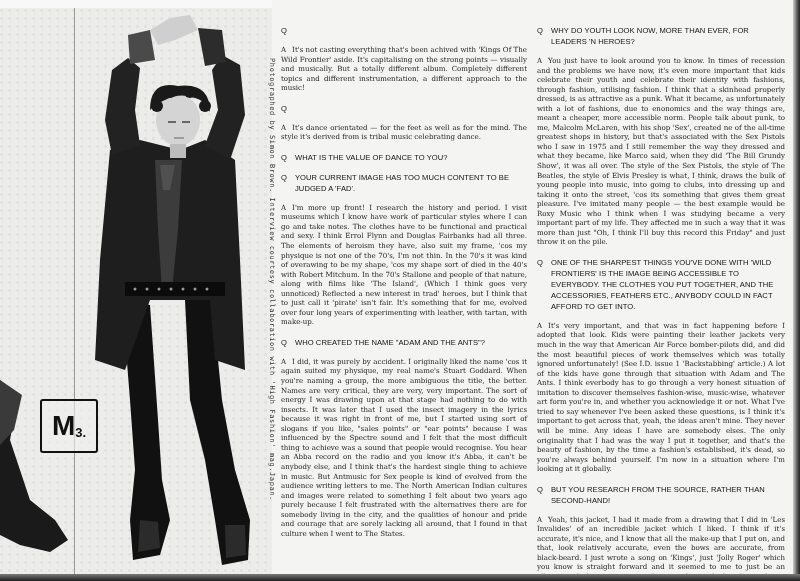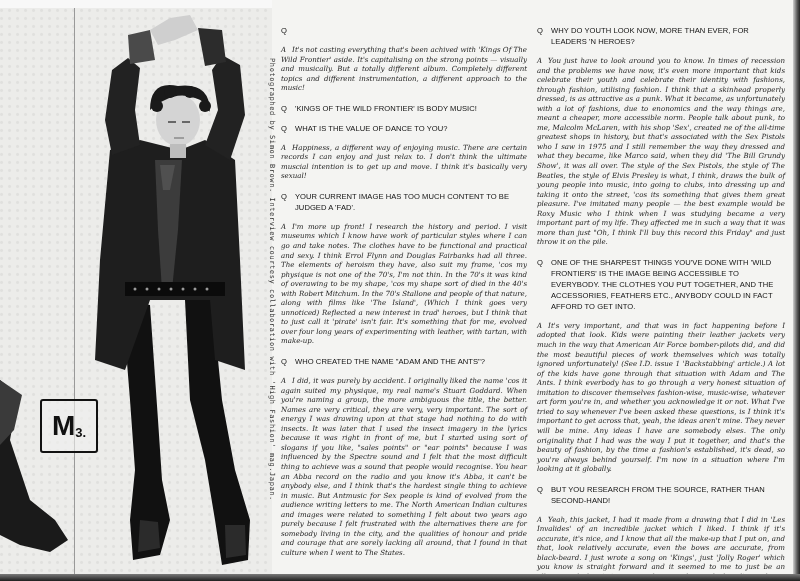--- a/index.html
+++ b/index.html
@@ -59,21 +59,21 @@
     }
     .col-left { left: 281px; }
     .col-right { left: 537px; width: 248px; }
     .q {
       font-family: "Liberation Sans", sans-serif; font-size: 7.6px; font-weight: normal;
       text-transform: uppercase; letter-spacing: 0.05px; line-height: 11px;
       margin: 0 0 9px 0; display: flex; color: #111;
     }
     .q .qlabel { width: 14px; flex: none; }
     .a {
-      font-family: "DejaVu Serif", serif; font-style: italic; font-size: 7.05px;
+      font-family: "DejaVu Serif", serif; font-size: 7.05px;
       line-height: 9.55px; text-align: justify; margin: 0 0 10px 0; color: #1e1e1e;
     }
     .a .alabel { margin-right: 6px; }
   </style>
 </head>
 <body>
 
 <div class="page">
 
   <div class="photo">
@@ -135,28 +135,27 @@
 
   <div class="col col-left">
 
     <div class="q">
         <span class="qlabel">Q</span>
       </div>
     <p class="a"><span class="alabel">A</span><span>It's not casting everything that's been achived with 'Kings Of The Wild Frontier' aside. It's capitalising on the strong points — visually and musically. But a totally different album. Completely different topics and different instrumentation, a different approach to the music!</span></p>
 
     <div class="q">
         <span class="qlabel">Q</span>
-        <span>'Kings of the Wild Frontier' is body music!</span>
       </div>
+    <p class="a"><span class="alabel">A</span><span>It's dance orientated — for the feet as well as for the mind. The style it's derived from is tribal music celebrating dance.</span></p>
 
     <div class="q">
         <span class="qlabel">Q</span>
         <span>What is the value of dance to you?</span>
       </div>
-    <p class="a"><span class="alabel">A</span><span>Happiness, a different way of enjoying music. There are certain records I can enjoy and just relax to. I don't think the ultimate muscial intention is to get up and move. I think it's basically very sexual!</span></p>
 
     <div class="q">
         <span class="qlabel">Q</span>
         <span>Your current image has too much content to be judged a 'fad'.</span>
       </div>
     <p class="a"><span class="alabel">A</span><span>I'm more up front! I research the history and period. I visit museums which I know have work of particular styles where I can go and take notes. The clothes have to be functional and practical and sexy. I think Errol Flynn and Douglas Fairbanks had all three. The elements of heroism they have, also suit my frame, 'cos my physique is not one of the 70's, I'm not thin. In the 70's it was kind of overawing to be my shape, 'cos my shape sort of died in the 40's with Robert Mitchum. In the 70's Stallone and people of that nature, along with films like 'The Island', (Which I think goes very unnoticed) Reflected a new interest in trad' heroes, but I think that to just call it 'pirate' isn't fair. It's something that for me, evolved over four long years of experimenting with leather, with tartan, with make-up.</span></p>
 
     <div class="q">
         <span class="qlabel">Q</span>
         <span>Who created the name "Adam and the Ants"?</span>

